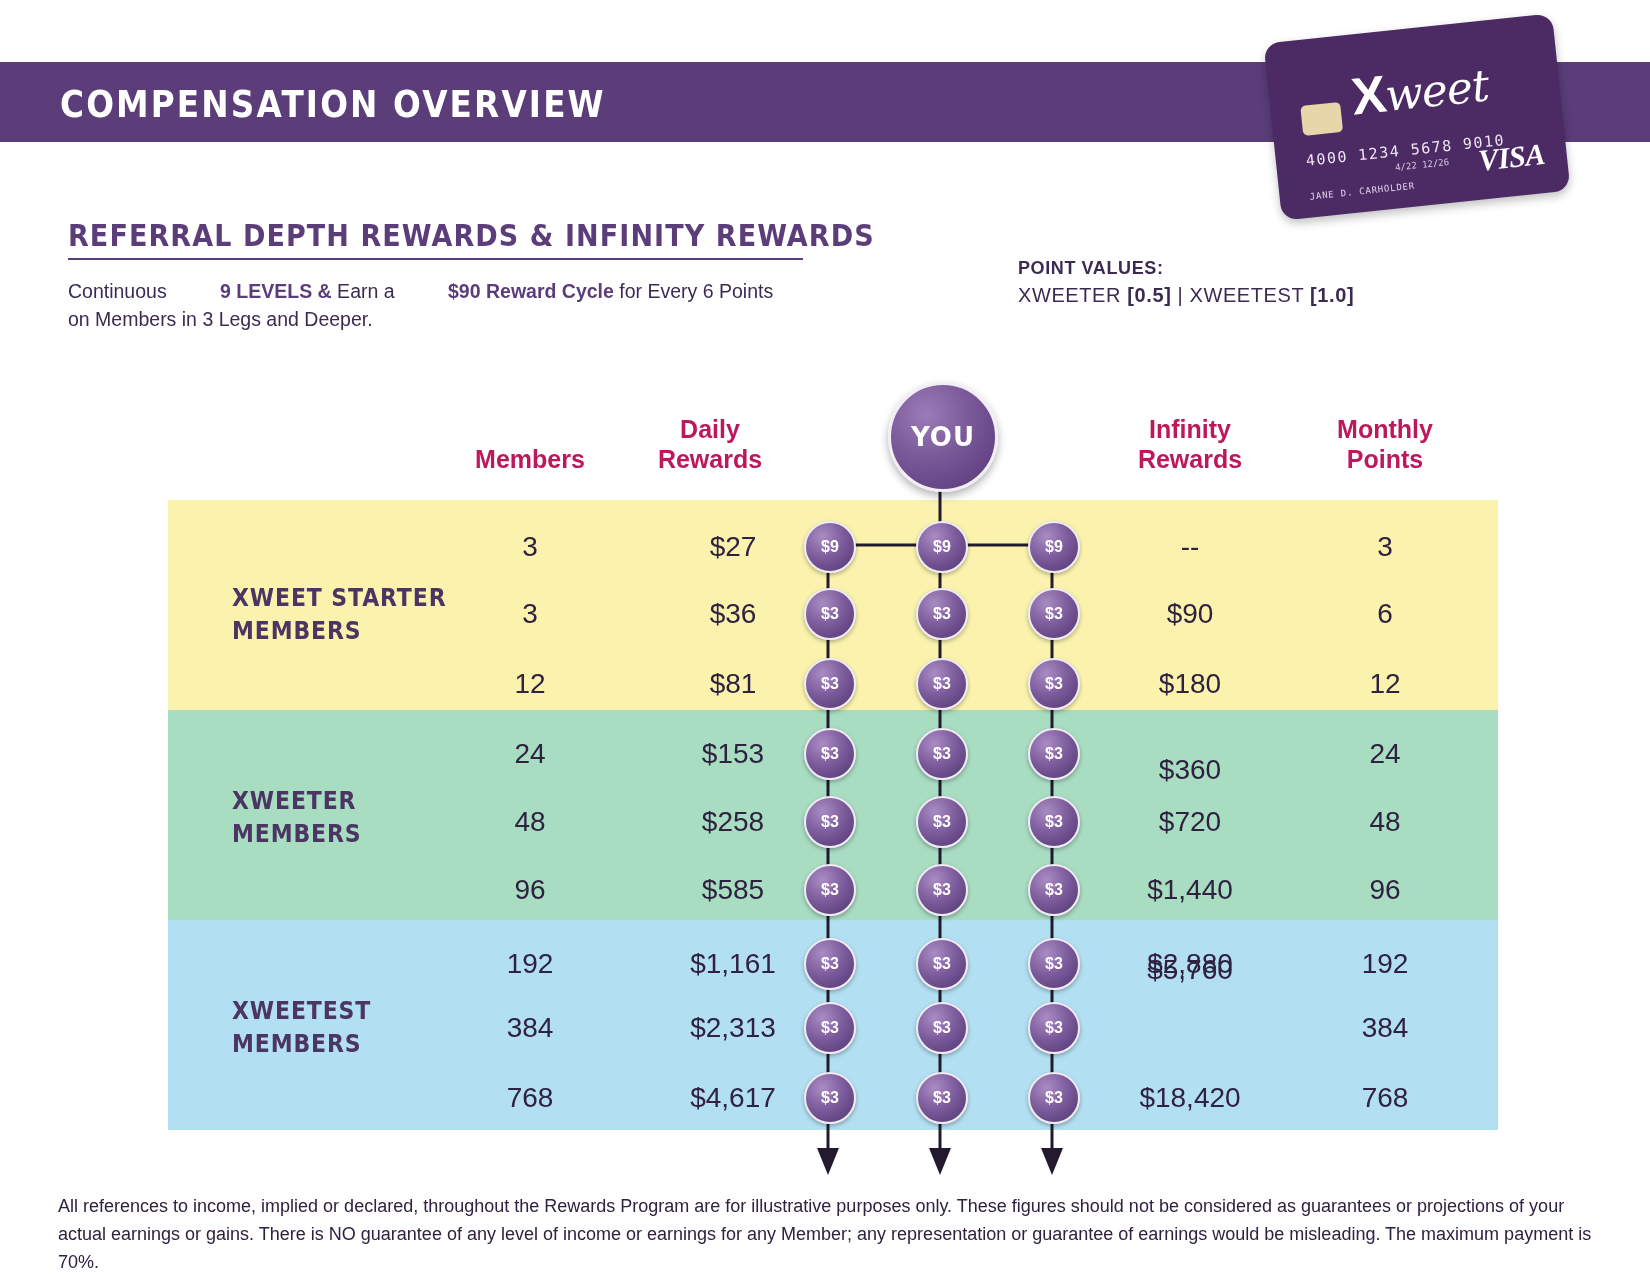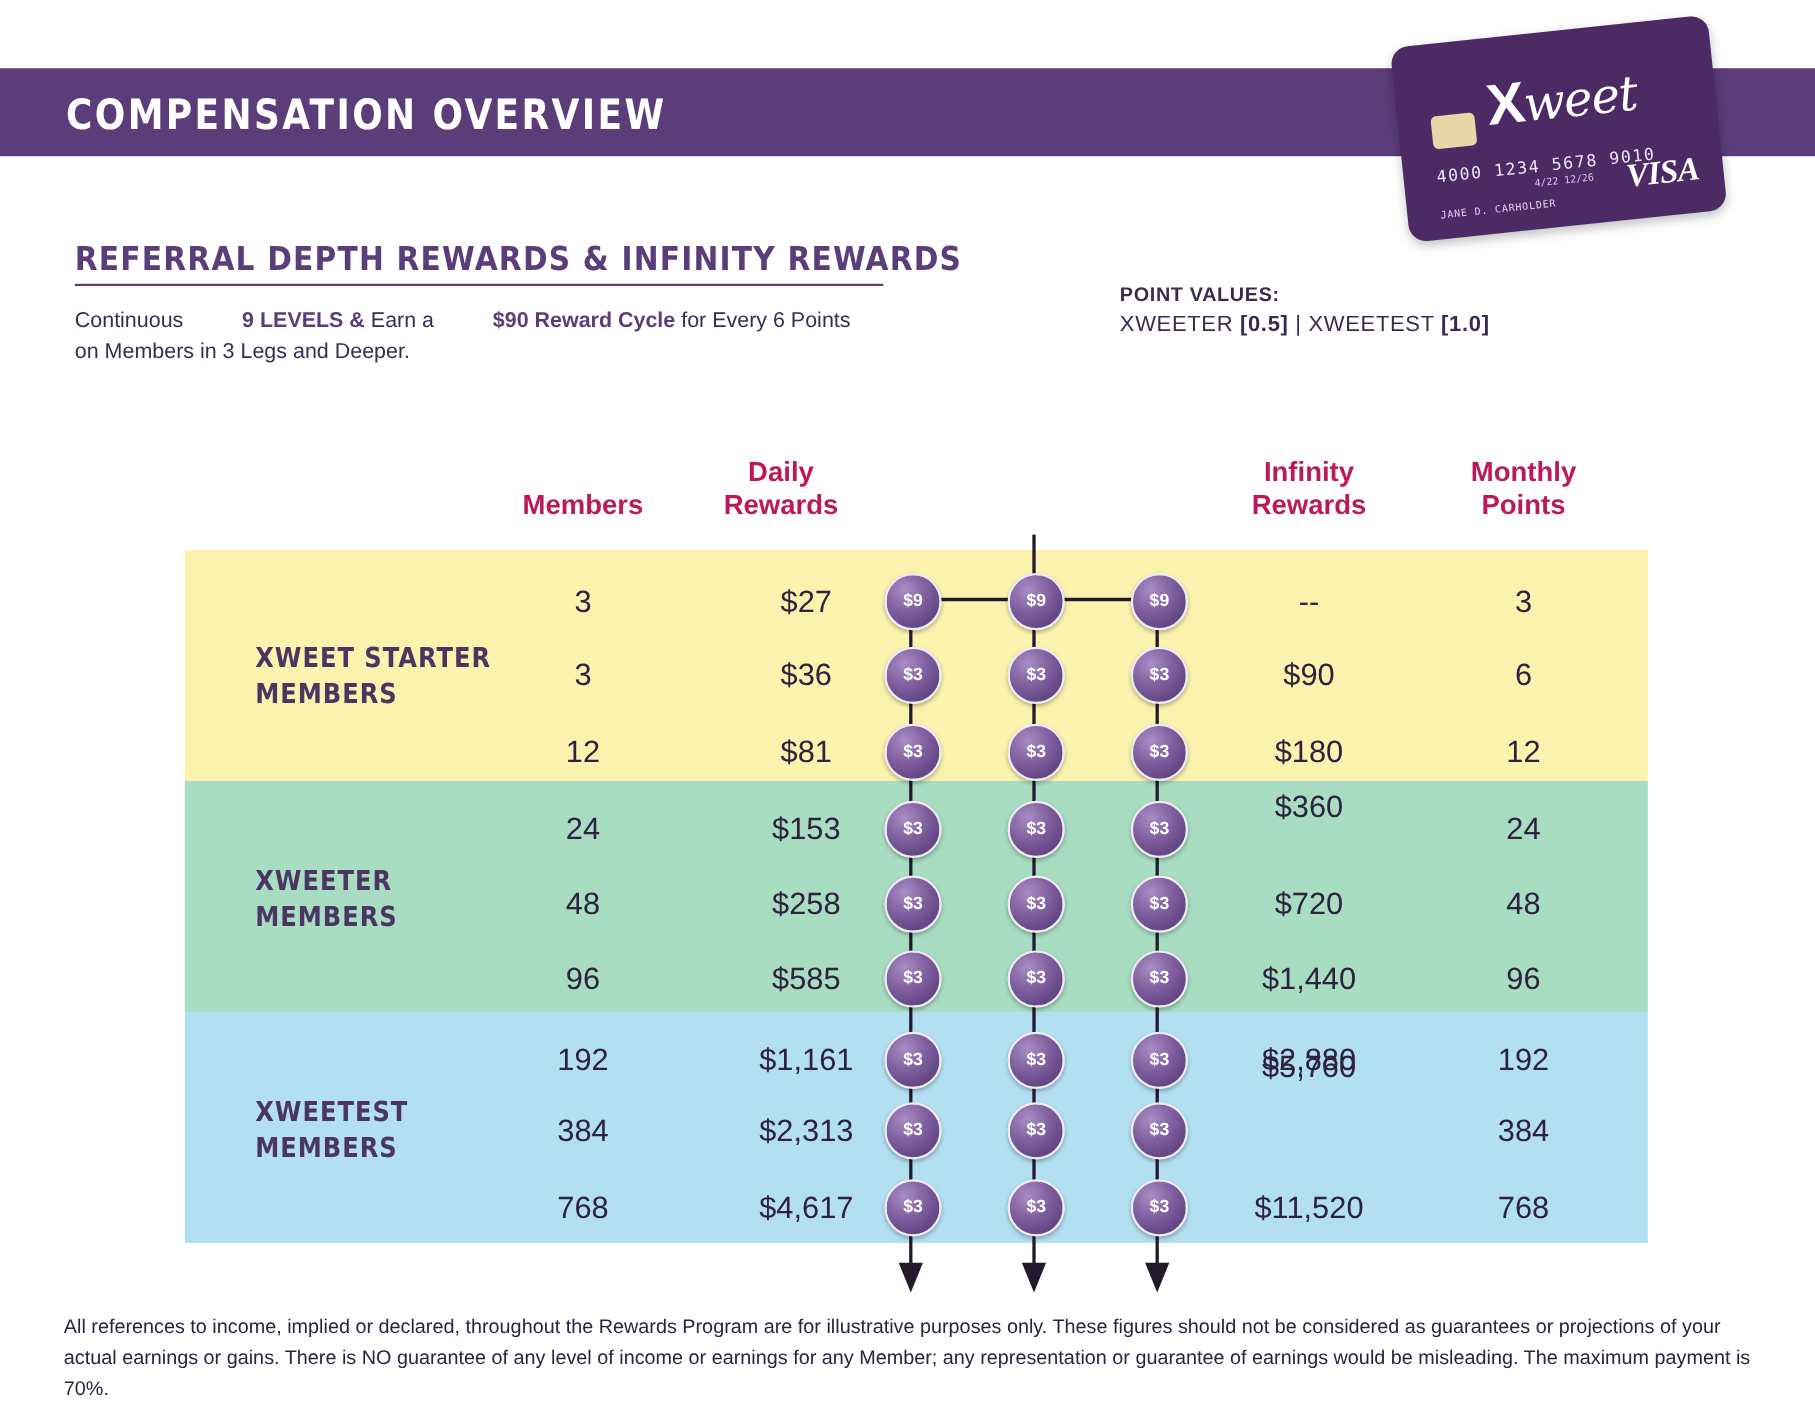--- a/index.html
+++ b/index.html
@@ -332,20 +332,21 @@
   </div>
   <div class="col-head" id="head-infinity">
     <div>Infinity</div>
     <div>Rewards</div>
   </div>
   <div class="col-head" id="head-monthly">
     <div>Monthly</div>
     <div>Points</div>
   </div>
 
+  <div class="you-bubble">YOU</div>
 
   <div class="band-label" id="label-starter">
     <div>XWEET STARTER</div>
     <div>MEMBERS</div>
   </div>
   <div class="band-label" id="label-xweeter">
     <div>XWEETER</div>
     <div>MEMBERS</div>
   </div>
   <div class="band-label" id="label-xweetest">
@@ -375,21 +376,21 @@
   <div class="node" style="left:916px; top:658px">$3</div>
   <div class="node" style="left:1028px; top:658px">$3</div>
   <div class="cell col-infinity" style="top:668px">$180</div>
   <div class="cell col-monthly" style="top:668px">12</div>
 
   <div class="cell col-members" style="top:738px">24</div>
   <div class="cell col-daily" style="top:738px">$153</div>
   <div class="node" style="left:804px; top:728px">$3</div>
   <div class="node" style="left:916px; top:728px">$3</div>
   <div class="node" style="left:1028px; top:728px">$3</div>
-  <div class="cell col-infinity" style="top:718px">$360</div>
+  <div class="cell col-infinity" style="top:754px">$360</div>
   <div class="cell col-monthly" style="top:738px">24</div>
 
   <div class="cell col-members" style="top:806px">48</div>
   <div class="cell col-daily" style="top:806px">$258</div>
   <div class="node" style="left:804px; top:796px">$3</div>
   <div class="node" style="left:916px; top:796px">$3</div>
   <div class="node" style="left:1028px; top:796px">$3</div>
   <div class="cell col-infinity" style="top:806px">$720</div>
   <div class="cell col-monthly" style="top:806px">48</div>
 
@@ -415,18 +416,18 @@
   <div class="node" style="left:916px; top:1002px">$3</div>
   <div class="node" style="left:1028px; top:1002px">$3</div>
   <div class="cell col-infinity" style="top:954px">$5,760</div>
   <div class="cell col-monthly" style="top:1012px">384</div>
 
   <div class="cell col-members" style="top:1082px">768</div>
   <div class="cell col-daily" style="top:1082px">$4,617</div>
   <div class="node" style="left:804px; top:1072px">$3</div>
   <div class="node" style="left:916px; top:1072px">$3</div>
   <div class="node" style="left:1028px; top:1072px">$3</div>
-  <div class="cell col-infinity" style="top:1082px">$11,520</div>
+  <div class="cell col-infinity" style="top:1082px">$18,420</div>
   <div class="cell col-monthly" style="top:1082px">768</div>
 
 </div>
 
 <div class="disclaimer">All references to income, implied or declared, throughout the Rewards Program are for illustrative purposes only. These figures should not be considered as guarantees or projections of your actual earnings or gains. There is NO guarantee of any level of income or earnings for any Member; any representation or guarantee of earnings would be misleading. The maximum payment is 70%.</div>
 
 </body></html>

